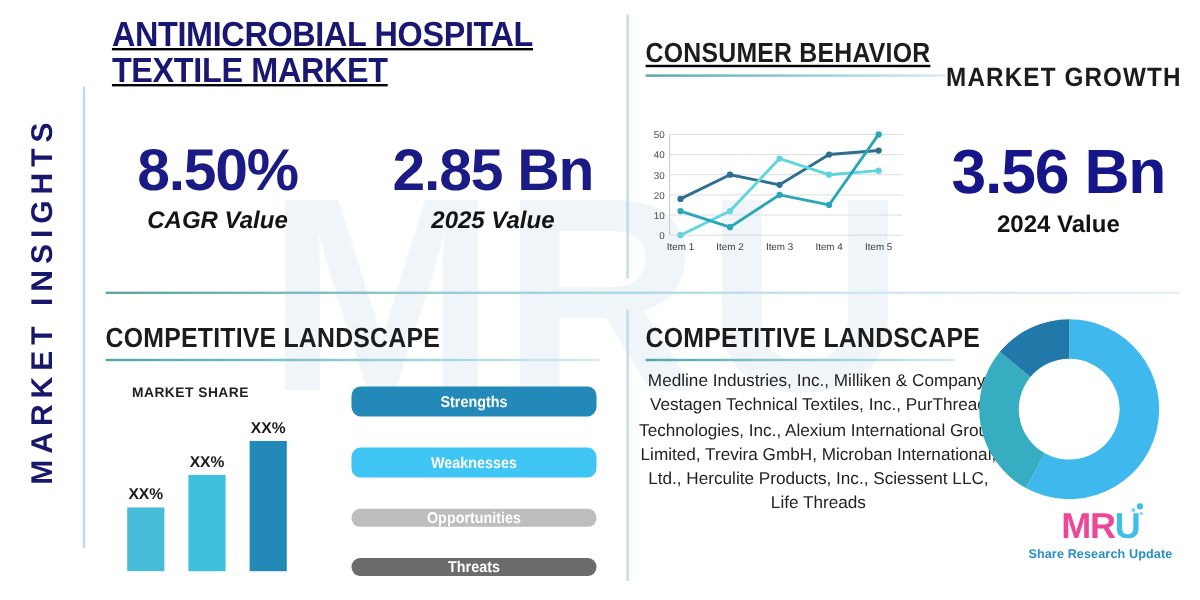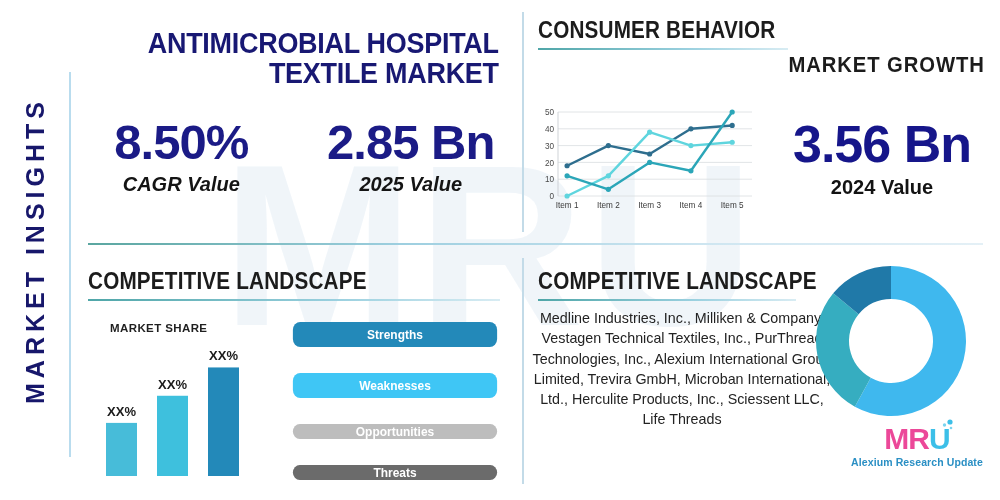--- a/index.html
+++ b/index.html
@@ -53,22 +53,23 @@
     position:absolute; left:522px; top:12px; width:2px; height:220px;
     background:#c3dbe8;
   }
   .rule-v-mid-bot {
     position:absolute; left:522px; top:258px; width:2px; height:226px;
     background:#c3dbe8;
   }
 
   
   #q-title {
-    position:absolute; left:78px; top:28px; width:436px;
-    text-align:right;
+    position:absolute; left:78px; top:14px; width:436px;
+    text-align:left;
+    text-decoration:underline;
   }
   #q-title .main-title {
     font-size:29px; font-weight:bold; color:#181873;
     line-height:1.04; letter-spacing:-.3px;
     font-family:"Liberation Sans", sans-serif;
     transform:scaleX(.93); transform-origin:center;
   }
   #q-title .sub-title {
     margin-top:10px; font-size:20px; color:#2b2b2b; font-weight:400;
   }
@@ -80,21 +81,21 @@
   .kpi .kpi-value {
     font-size:49px; font-weight:bold; color:#1b1b86; line-height:1;
     letter-spacing:-1px;
   }
   .kpi .kpi-label {
     font-size:20px; font-weight:bold; color:#141414; margin-top:6px;font-style:italic;
   }
 
   
   #cb-header {
-    position:absolute; left:538px; top:17px; width:250px;
+    position:absolute; left:538px; top:31px; width:250px;text-decoration:underline;
   }
   .sect-head {
     font-size:23px; font-weight:bold; color:#1c1c1c; letter-spacing:.2px;
     transform:scaleX(.9); transform-origin:left center;
     font-family:"Liberation Sans", sans-serif;
     white-space:nowrap;
   }
   .sect-underline {
     margin-top:4px; height:2px;
     background:linear-gradient(to right,#4fa6a8 0%,#9ad0df 60%,#d8ecf3 100%);
@@ -306,16 +307,16 @@
 
   <div id="logo">
     <div class="logo-mark">
       <span class="lg-mr">MR</span><span class="lg-u">U</span>
       <svg class="bubbles" width="16" height="16" viewBox="0 0 16 16">
         <circle cx="11" cy="3" r="2.6" fill="#3cbfe8"></circle>
         <circle cx="5.5" cy="6" r="1.7" fill="#7ad4ef"></circle>
         <circle cx="12" cy="9" r="1.3" fill="#7ad4ef"></circle>
       </svg>
     </div>
-    <div class="logo-tag">Alexium Research Update</div>
+    <div class="logo-tag">Share Research Update</div>
   </div>
 
 </div>
 
 </body></html>

